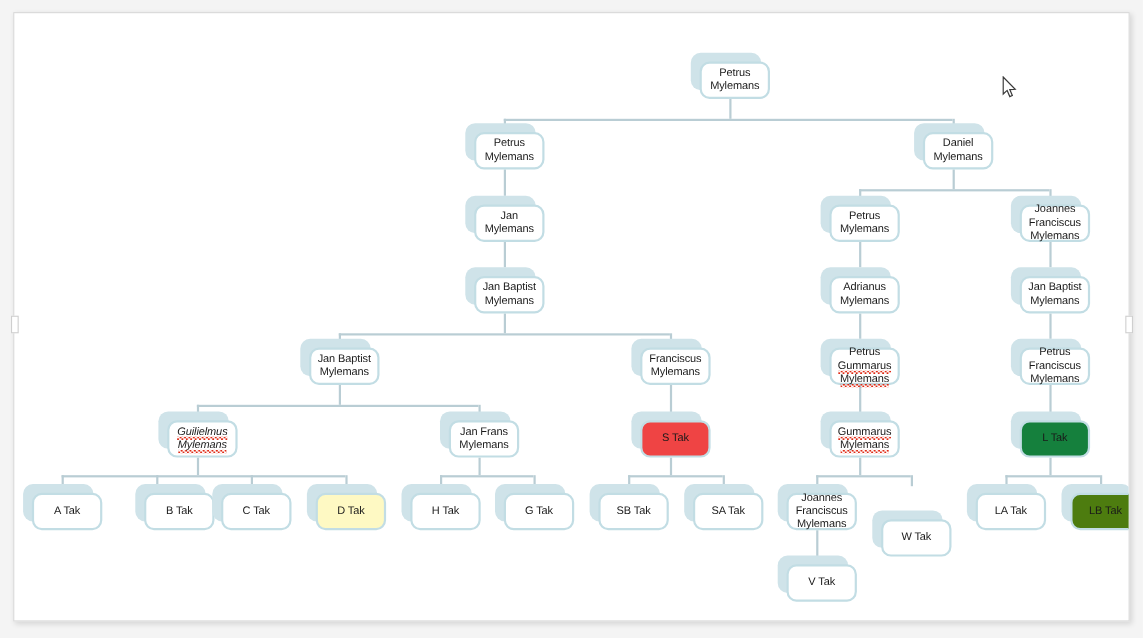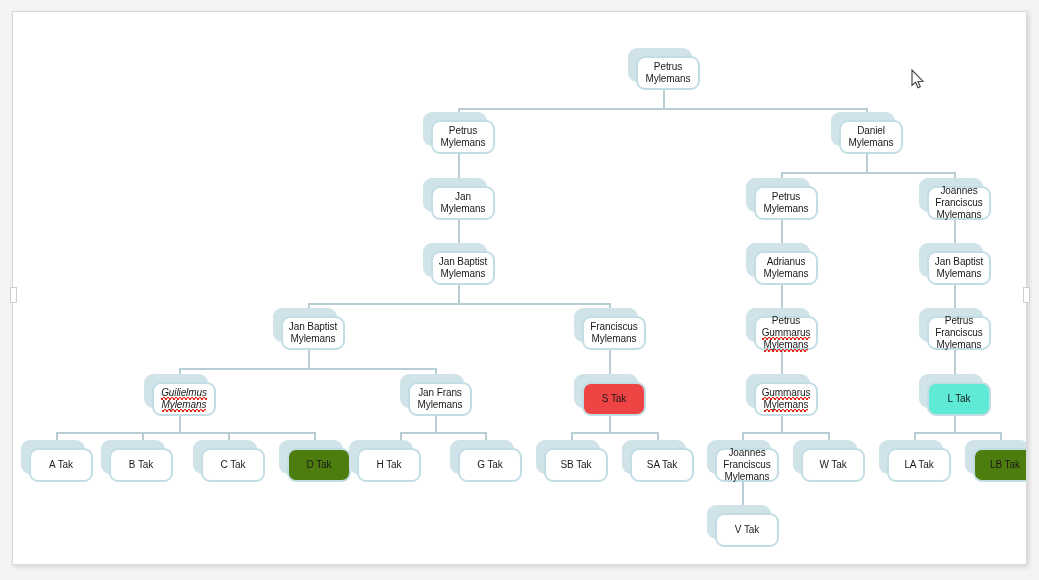--- a/index.html
+++ b/index.html
@@ -213,39 +213,39 @@
           <div class="card" style="background: #ef4444; border-color: rgb(194, 221, 228);">
             <div class="label" style="color: rgb(26, 26, 26);">S Tak</div>
           </div>
         </div>
         <div class="node" style="left: 8px; top: 428px; width: 64px; height: 34px;">
           <div class="backing" style="background: rgb(207, 227, 233);"></div>
           <div class="card" style="background: rgb(255, 255, 255); border-color: rgb(194, 221, 228);">
             <div class="label" style="color: rgb(26, 26, 26);">A Tak</div>
           </div>
         </div>
-        <div class="node" style="left: 88px; top: 428px; width: 64px; height: 34px;">
+        <div class="node" style="left: 110px; top: 428px; width: 64px; height: 34px;">
           <div class="backing" style="background: rgb(207, 227, 233);"></div>
           <div class="card" style="background: rgb(255, 255, 255); border-color: rgb(194, 221, 228);">
             <div class="label" style="color: rgb(26, 26, 26);">B Tak</div>
           </div>
         </div>
         <div class="node" style="left: 180px; top: 428px; width: 64px; height: 34px;">
           <div class="backing" style="background: rgb(207, 227, 233);"></div>
           <div class="card" style="background: rgb(255, 255, 255); border-color: rgb(194, 221, 228);">
             <div class="label" style="color: rgb(26, 26, 26);">C Tak</div>
           </div>
         </div>
         <div class="node" style="left: 266px; top: 428px; width: 64px; height: 34px;">
           <div class="backing" style="background: rgb(207, 227, 233);"></div>
-          <div class="card" style="background: #4d7c0f; border-color: rgb(194, 221, 228);">
+          <div class="card" style="background: #fef9c3; border-color: rgb(194, 221, 228);">
             <div class="label" style="color: rgb(26, 26, 26);">D Tak</div>
           </div>
         </div>
-        <div class="node" style="left: 336px; top: 428px; width: 64px; height: 34px;">
+        <div class="node" style="left: 352px; top: 428px; width: 64px; height: 34px;">
           <div class="backing" style="background: rgb(207, 227, 233);"></div>
           <div class="card" style="background: rgb(255, 255, 255); border-color: rgb(194, 221, 228);">
             <div class="label" style="color: rgb(26, 26, 26);">H Tak</div>
           </div>
         </div>
         <div class="node" style="left: 437px; top: 428px; width: 64px; height: 34px;">
           <div class="backing" style="background: rgb(207, 227, 233);"></div>
           <div class="card" style="background: rgb(255, 255, 255); border-color: rgb(194, 221, 228);">
             <div class="label" style="color: rgb(26, 26, 26);">G Tak</div>
           </div>
@@ -299,31 +299,31 @@
           </div>
         </div>
         <div class="node" style="left: 733px; top: 362px; width: 64px; height: 34px;">
           <div class="backing" style="background: rgb(207, 227, 233);"></div>
           <div class="card" style="background: rgb(255, 255, 255); border-color: rgb(194, 221, 228);">
             <div class="label" style="color: rgb(26, 26, 26);"><span class="sp">Gummarus</span><br><span class="sp">Mylemans</span></div>
           </div>
         </div>
         <div class="node" style="left: 906px; top: 362px; width: 64px; height: 34px;">
           <div class="backing" style="background: rgb(207, 227, 233);"></div>
-          <div class="card" style="background: #5eead4; border-color: rgb(194, 221, 228);">
+          <div class="card" style="background: #15803d; border-color: rgb(194, 221, 228);">
             <div class="label" style="color: rgb(26, 26, 26);">L Tak</div>
           </div>
         </div>
         <div class="node" style="left: 694px; top: 428px; width: 64px; height: 34px;">
           <div class="backing" style="background: rgb(207, 227, 233);"></div>
           <div class="card" style="background: rgb(255, 255, 255); border-color: rgb(194, 221, 228);">
             <div class="label" style="color: rgb(26, 26, 26);">Joannes<br>Franciscus<br>Mylemans</div>
           </div>
         </div>
-        <div class="node" style="left: 780px; top: 428px; width: 64px; height: 34px;">
+        <div class="node" style="left: 780px; top: 452px; width: 64px; height: 34px;">
           <div class="backing" style="background: rgb(207, 227, 233);"></div>
           <div class="card" style="background: rgb(255, 255, 255); border-color: rgb(194, 221, 228);">
             <div class="label" style="color: rgb(26, 26, 26);">W Tak</div>
           </div>
         </div>
         <div class="node" style="left: 866px; top: 428px; width: 64px; height: 34px;">
           <div class="backing" style="background: rgb(207, 227, 233);"></div>
           <div class="card" style="background: rgb(255, 255, 255); border-color: rgb(194, 221, 228);">
             <div class="label" style="color: rgb(26, 26, 26); text-align: center;">LA Tak</div>
           </div>

